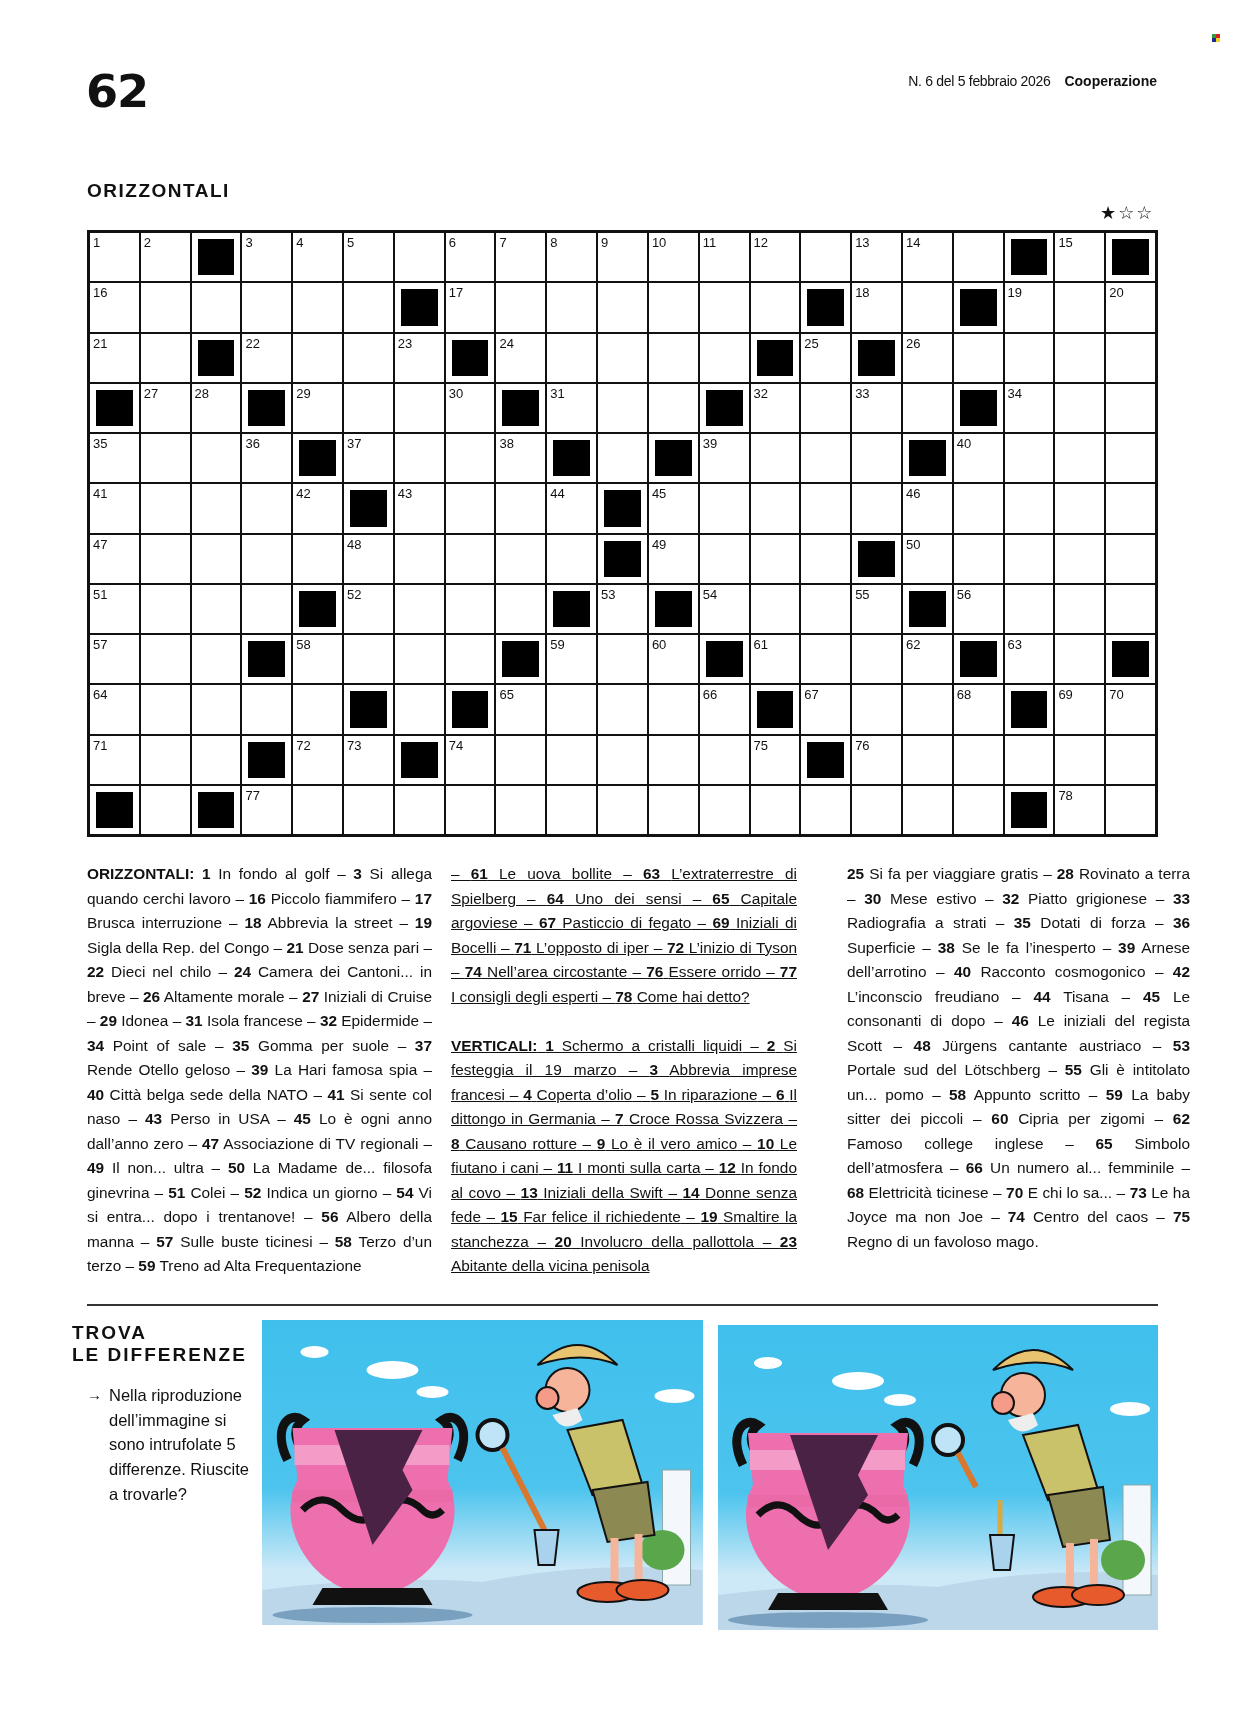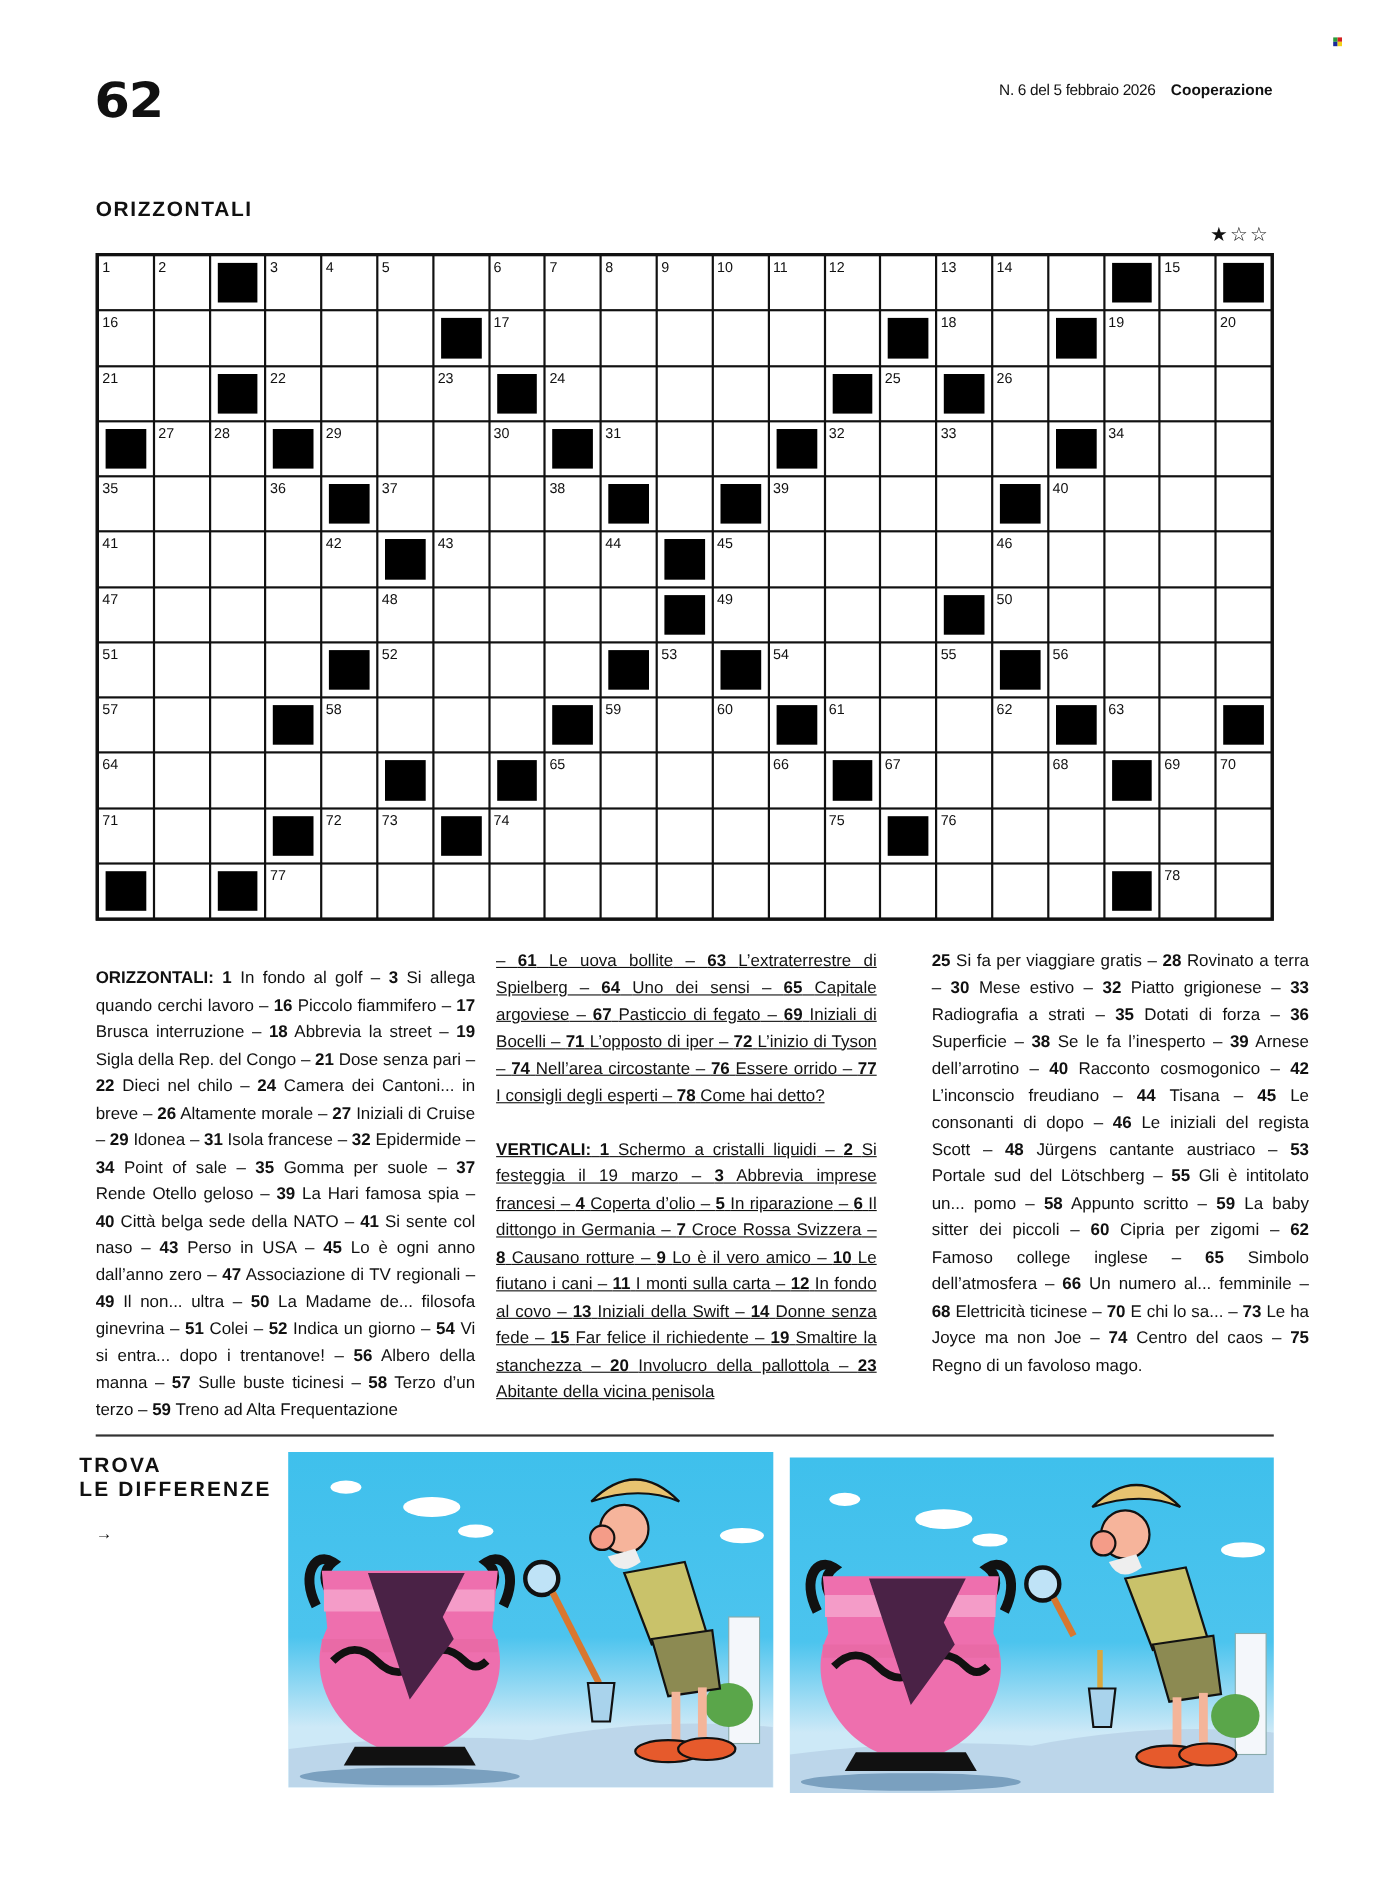--- a/index.html
+++ b/index.html
@@ -18,21 +18,21 @@
   .difficulty { position: absolute; left: 1100px; top: 204px; font-size: 18px; letter-spacing: 2px; line-height: 18px; }
 
   .grid { position: absolute; left: 87px; top: 230px; width: 1071px; height: 607px;
           display: grid; grid-template-columns: repeat(21, 1fr); grid-template-rows: repeat(12, 1fr);
           border: 3px solid #111; background: #111; gap: 2px; }
   .cell { background: #fff; position: relative; }
   .cell .num { position: absolute; left: 3px; top: 3px; font-size: 13px; line-height: 13px; }
   .cell.black::after { content: ""; position: absolute; left: 6px; right: 6px; top: 6px; bottom: 6px; background: #000; }
 
   .clues { position: absolute; top: 862px; font-size: 15.4px; line-height: 24.5px; text-align: justify; }
-  .clues.col1 { left: 87px; width: 345px; margin-top: 16px; }
+  .clues.col1 { left: 87px; width: 345px; }
   .clues.col2 { left: 451px; width: 346px; text-decoration: underline; }
   .clues.col3 { left: 815px; width: 343px; margin-left: 32px; }
   .clues b { font-weight: bold; }
   .clues .gap { height: 24.5px; }
   .clue { display: inline; }
 
   .rule { position: absolute; left: 87px; top: 1304px; width: 1071px; height: 2px; background: #333; }
 
   .diff-title { position: absolute; left: 72px; top: 1322px; font-weight: bold; font-size: 19px; line-height: 22px; letter-spacing: 2px; }
   .diff-text { position: absolute; left: 87px; top: 1383px; width: 170px; font-size: 16.5px; line-height: 24.7px; }
@@ -479,20 +479,21 @@
 <div class="clues col3" id="clues-col3"><span class="clue"> <b>25</b> <span>Si fa per viaggiare gratis</span></span><span class="clue"> – <b>28</b> <span>Rovinato a terra</span></span><span class="clue"> – <b>30</b> <span>Mese estivo</span></span><span class="clue"> – <b>32</b> <span>Piatto grigionese</span></span><span class="clue"> – <b>33</b> <span>Radiografia a strati</span></span><span class="clue"> – <b>35</b> <span>Dotati di forza</span></span><span class="clue"> – <b>36</b> <span>Superficie</span></span><span class="clue"> – <b>38</b> <span>Se le fa l’inesperto</span></span><span class="clue"> – <b>39</b> <span>Arnese dell’arrotino</span></span><span class="clue"> – <b>40</b> <span>Racconto cosmogonico</span></span><span class="clue"> – <b>42</b> <span>L’inconscio freudiano</span></span><span class="clue"> – <b>44</b> <span>Tisana</span></span><span class="clue"> – <b>45</b> <span>Le consonanti di dopo</span></span><span class="clue"> – <b>46</b> <span>Le iniziali del regista Scott</span></span><span class="clue"> – <b>48</b> <span>Jürgens cantante austriaco</span></span><span class="clue"> – <b>53</b> <span>Portale sud del Lötschberg</span></span><span class="clue"> – <b>55</b> <span>Gli è intitolato un... pomo</span></span><span class="clue"> – <b>58</b> <span>Appunto scritto</span></span><span class="clue"> – <b>59</b> <span>La baby sitter dei piccoli</span></span><span class="clue"> – <b>60</b> <span>Cipria per zigomi</span></span><span class="clue"> – <b>62</b> <span>Famoso college inglese</span></span><span class="clue"> – <b>65</b> <span>Simbolo dell’atmosfera</span></span><span class="clue"> – <b>66</b> <span>Un numero al... femminile</span></span><span class="clue"> – <b>68</b> <span>Elettricità ticinese</span></span><span class="clue"> – <b>70</b> <span>E chi lo sa...</span></span><span class="clue"> – <b>73</b> <span>Le ha Joyce ma non Joe</span></span><span class="clue"> – <b>74</b> <span>Centro del caos</span></span><span class="clue"> – <b>75</b> <span>Regno di un favoloso mago.</span></span></div>
 
 <div class="rule"></div>
 
 <div class="diff-title">
   <div>TROVA</div>
   <div>LE DIFFERENZE</div>
 </div>
 <div class="diff-text">
   <span class="arrow">→</span>
+  <span class="body">Nella riproduzione dell’immagine si sono intrufolate 5 differenze. Riuscite a trovarle?</span>
 </div>
 
 <div class="panel p1">
   <svg viewBox="0 0 440 305">
     <g fill="#fff">
       <ellipse cx="52" cy="32" rx="14" ry="6"></ellipse>
         <ellipse cx="130" cy="50" rx="26" ry="9"></ellipse>
         <ellipse cx="170" cy="72" rx="16" ry="6"></ellipse>
         <ellipse cx="412" cy="76" rx="20" ry="7"></ellipse>
     </g>

